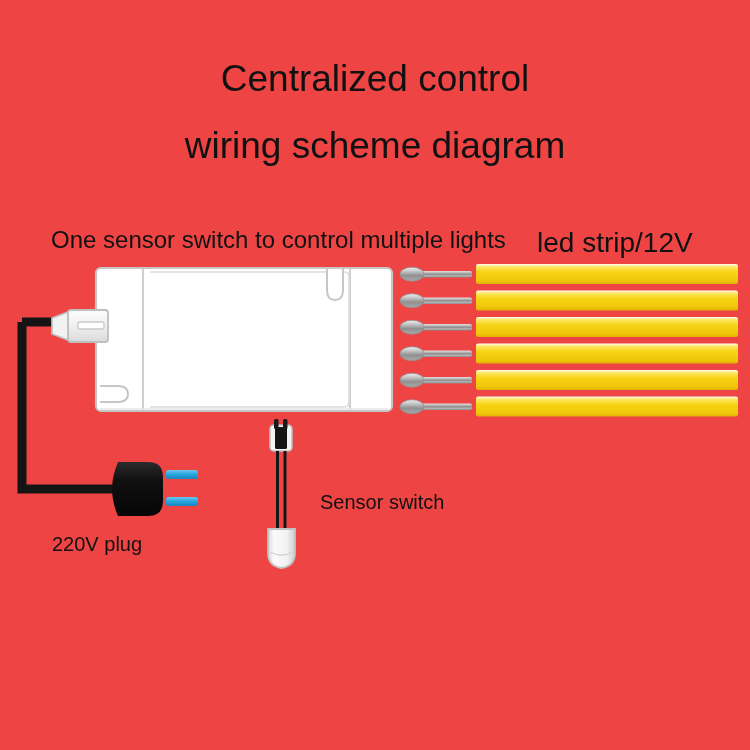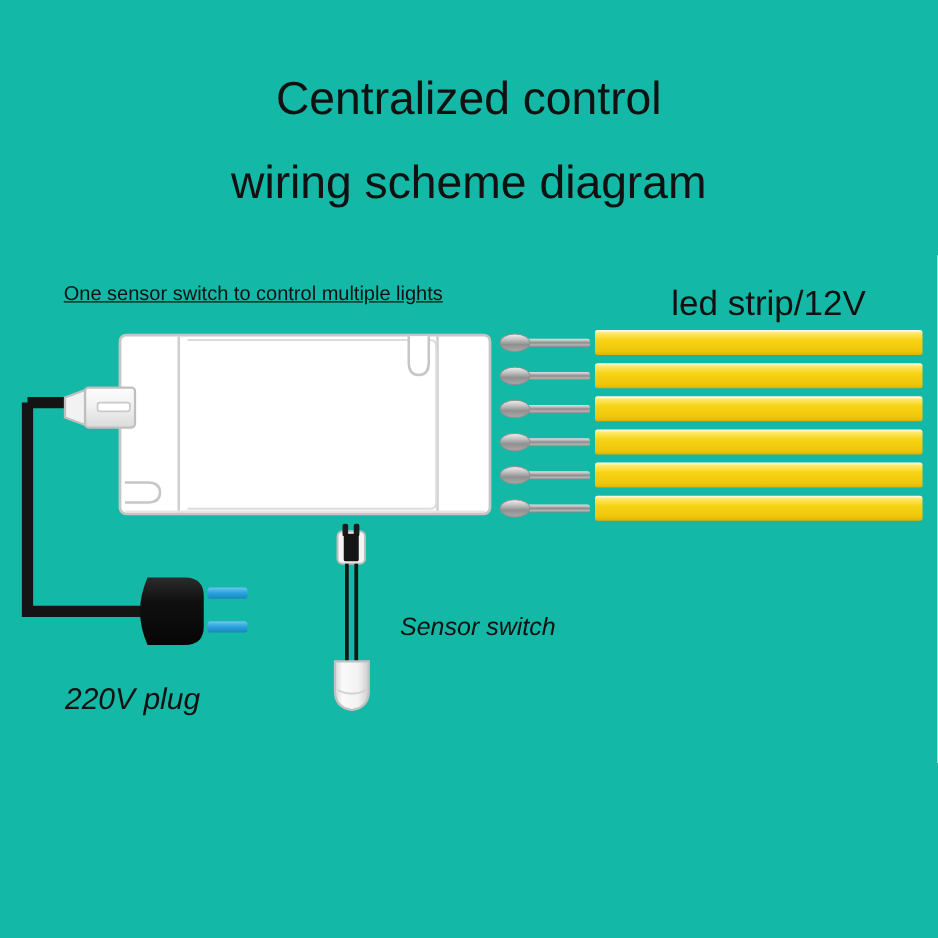--- a/index.html
+++ b/index.html
@@ -7,21 +7,21 @@
     padding: 0;
     background: #ffffff;
   }
   body {
     font-family: "Liberation Sans", sans-serif;
   }
   #page {
     position: relative;
     width: 750px;
     height: 750px;
-    background: #14b8a6;
+    background: #ef4444;
     overflow: hidden;
   }
   #diagram-svg {
     position: absolute;
     left: 0;
     top: 0;
     width: 750px;
     height: 750px;
   }
   .txt {
@@ -34,51 +34,48 @@
     font-size: 37px;
     letter-spacing: 0px;
     text-align: center;
     width: 750px;
     left: 0;
   }
   #title-line-1 { top: 60px; }
   #title-line-2 { top: 127px; }
 
   #label-sensor-multi {
-    font-size: 16px;
+    font-size: 24px;
     left: 51px;
     top: 228px;
-    text-decoration: underline;
   }
   #label-led-strip {
     font-size: 28px;
     left: 537px;
     top: 229px;
   }
   #label-transformer-1 {
     font-size: 20px;
     left: 201px;
     top: 311px;
   }
   #label-transformer-2 {
     font-size: 20px;
     left: 187px;
     top: 355px;
   }
   #label-sensor-switch {
     font-size: 20px;
     left: 320px;
     top: 492px;
-    font-style: italic;
   }
   #label-220v-plug {
-    font-size: 24px;
+    font-size: 20px;
     left: 52px;
-    top: 548px;
-    font-style: italic;
+    top: 534px;
   }
 </style>
 </head>
 <body>
 
 <div id="page">
 
   <div class="txt" id="title-line-1">Centralized control</div>
   <div class="txt" id="title-line-2">wiring scheme diagram</div>
 

